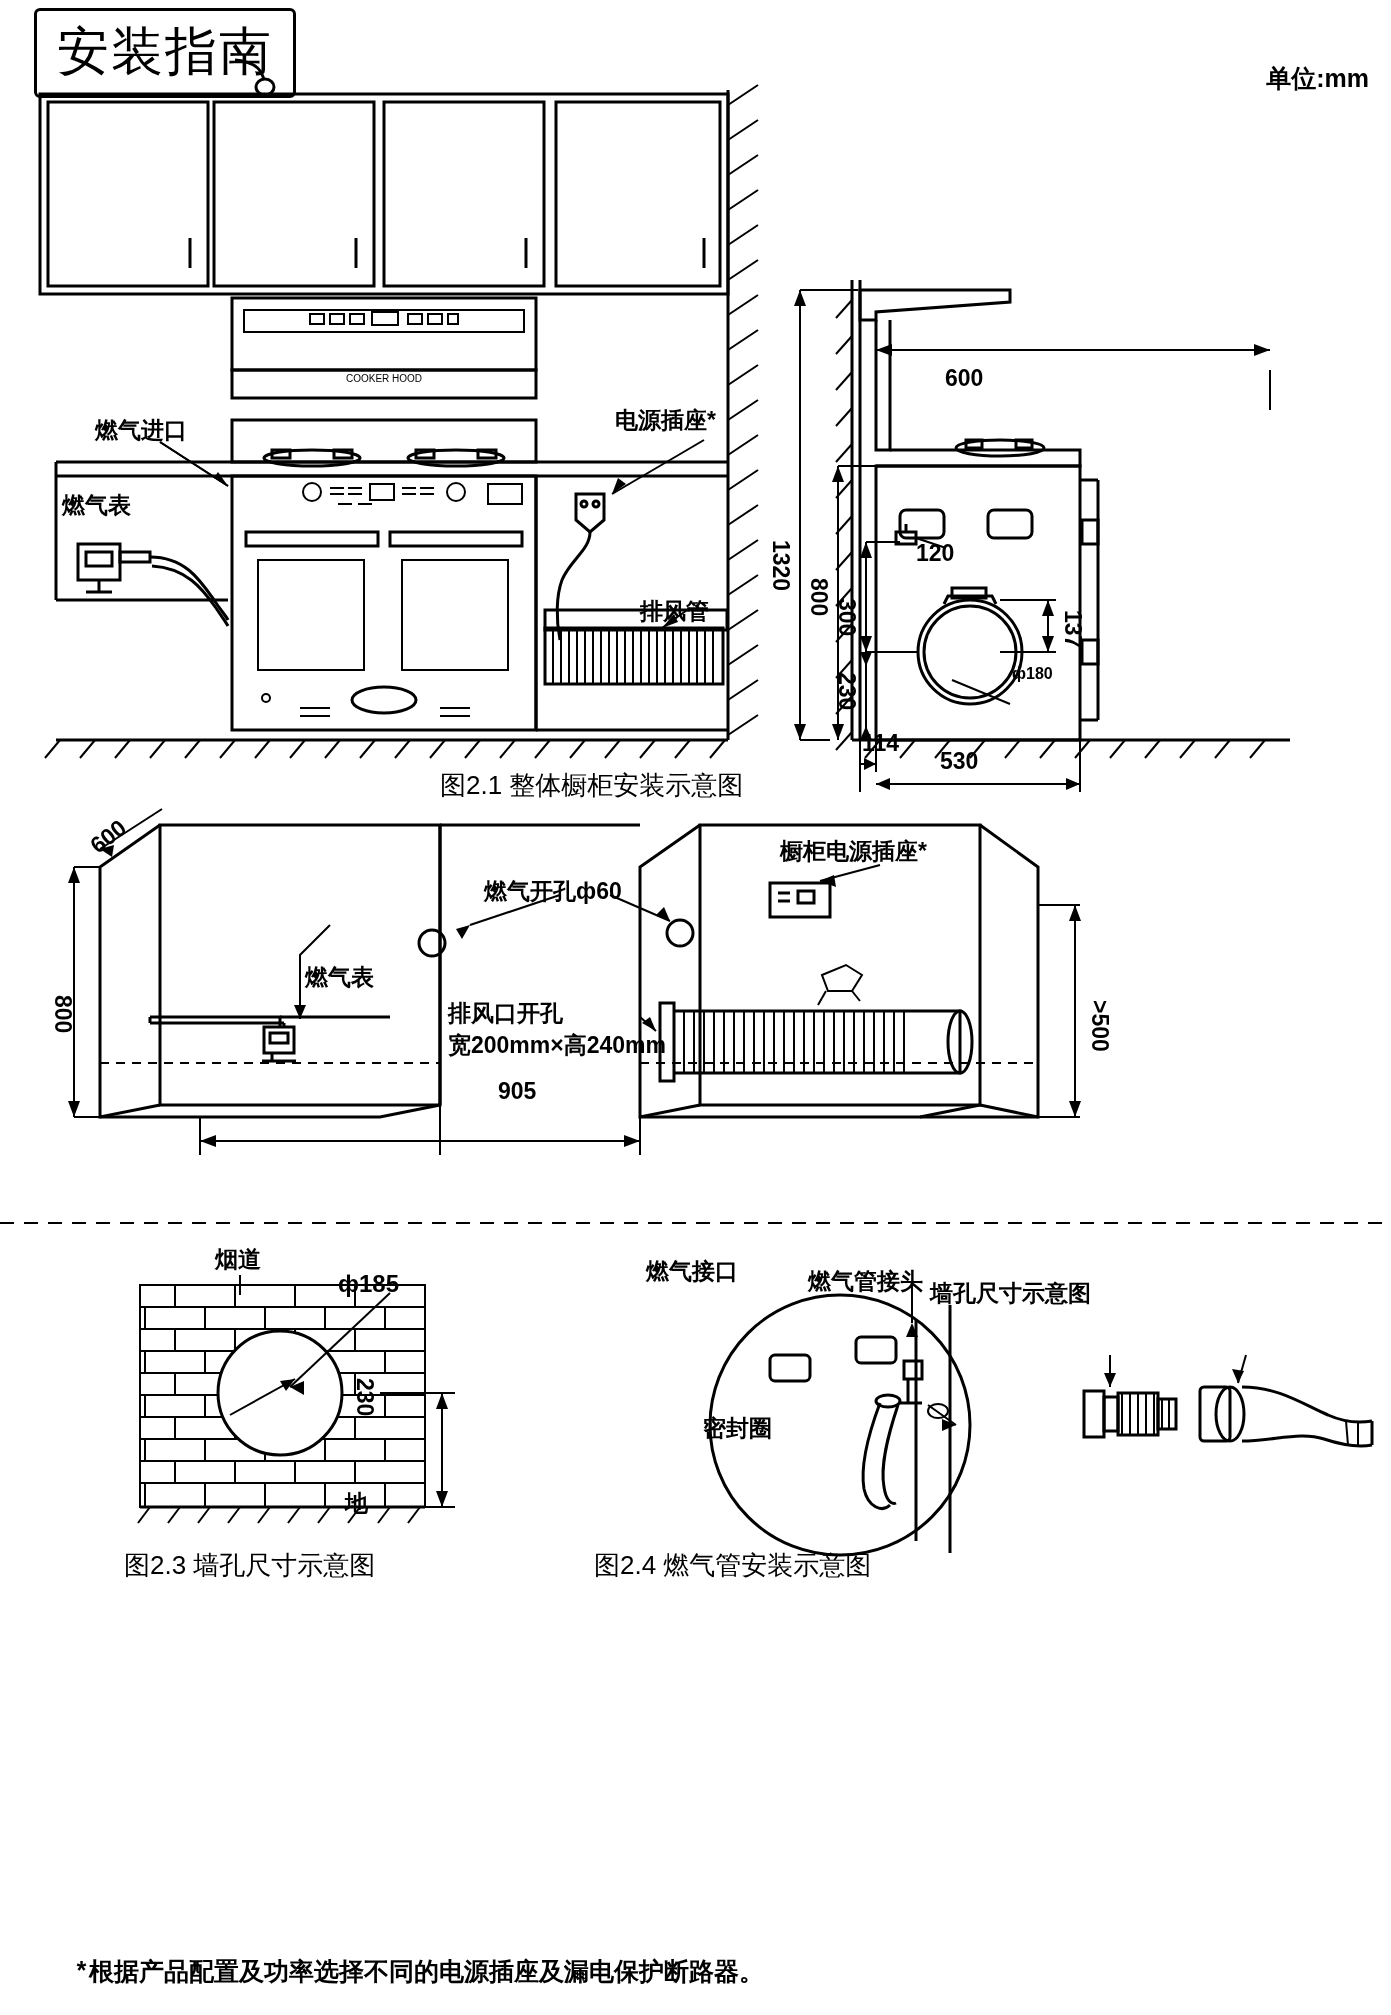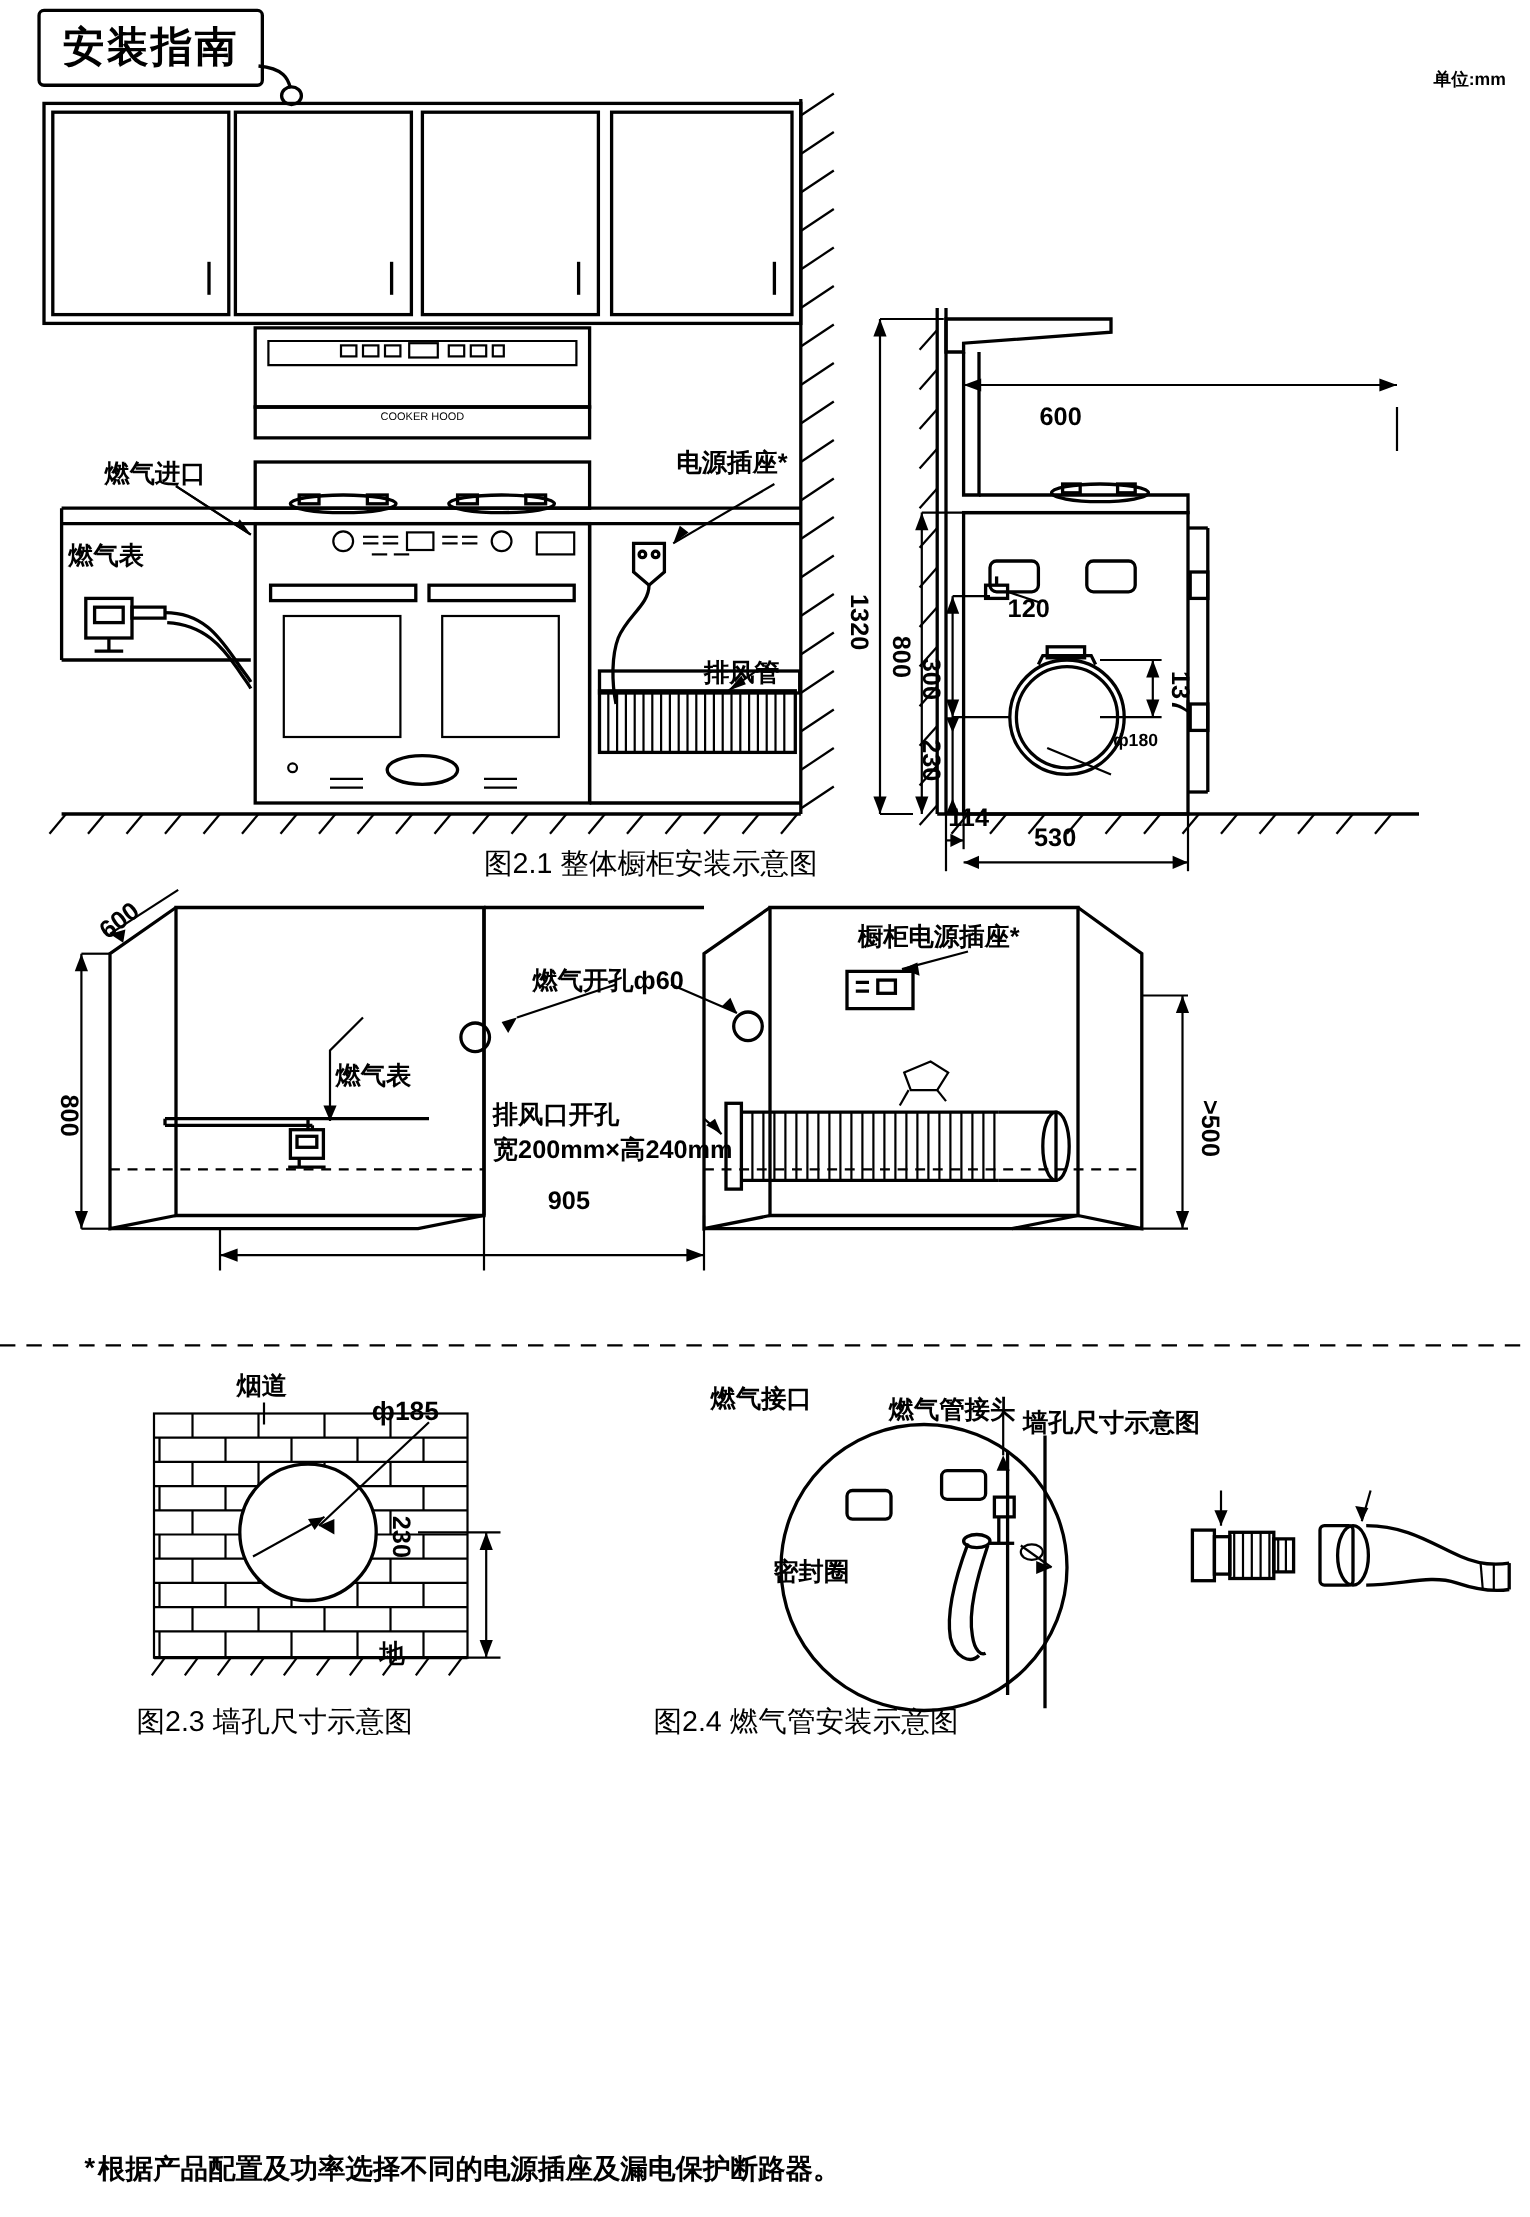--- a/index.html
+++ b/index.html
@@ -4,22 +4,22 @@
 <style>
   html,body{margin:0;padding:0;background:#fff;}
   body{width:1391px;height:2015px;position:relative;font-family:"Liberation Sans","DejaVu Sans",sans-serif;color:#000;overflow:hidden;}
   .page{position:absolute;inset:0;}
   .txt{position:absolute;font-size:23px;line-height:1.15;white-space:nowrap;}
   .txtb{font-weight:bold;}
   .cap{position:absolute;font-size:26px;font-weight:normal;white-space:nowrap;}
   .vert{writing-mode:vertical-rl;text-orientation:mixed;}
   svg{position:absolute;left:0;top:0;overflow:visible;}
   .title-box{position:absolute;left:34px;top:8px;border:3px solid #000;border-radius:6px;padding:6px 20px 8px 20px;}
-  .title-box span{font-size:38px;font-weight:bold;letter-spacing:2px;}
-  .unit{position:absolute;right:22px;top:62px;font-size:16px;font-weight:bold;}
+  .title-box span{font-size:52px;font-weight:normal;letter-spacing:2px;}
+  .unit{position:absolute;right:22px;top:62px;font-size:25px;font-weight:bold;}
   .note{position:absolute;left:74px;top:1955px;font-size:25px;font-weight:bold;font-family:Liberation Mono, monospace;}
 </style>
 </head>
 <body>
 
 <div class="page">
 
   <div class="title-box">
     <span>安装指南</span>
   </div>

